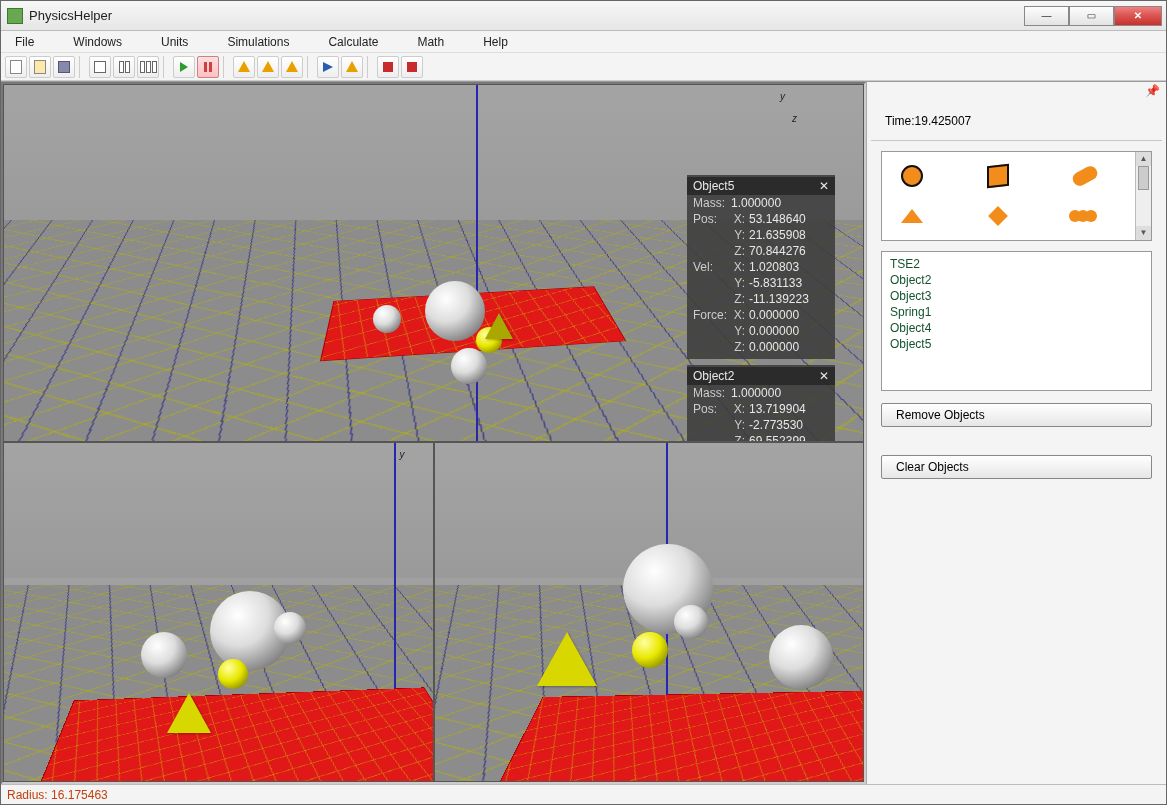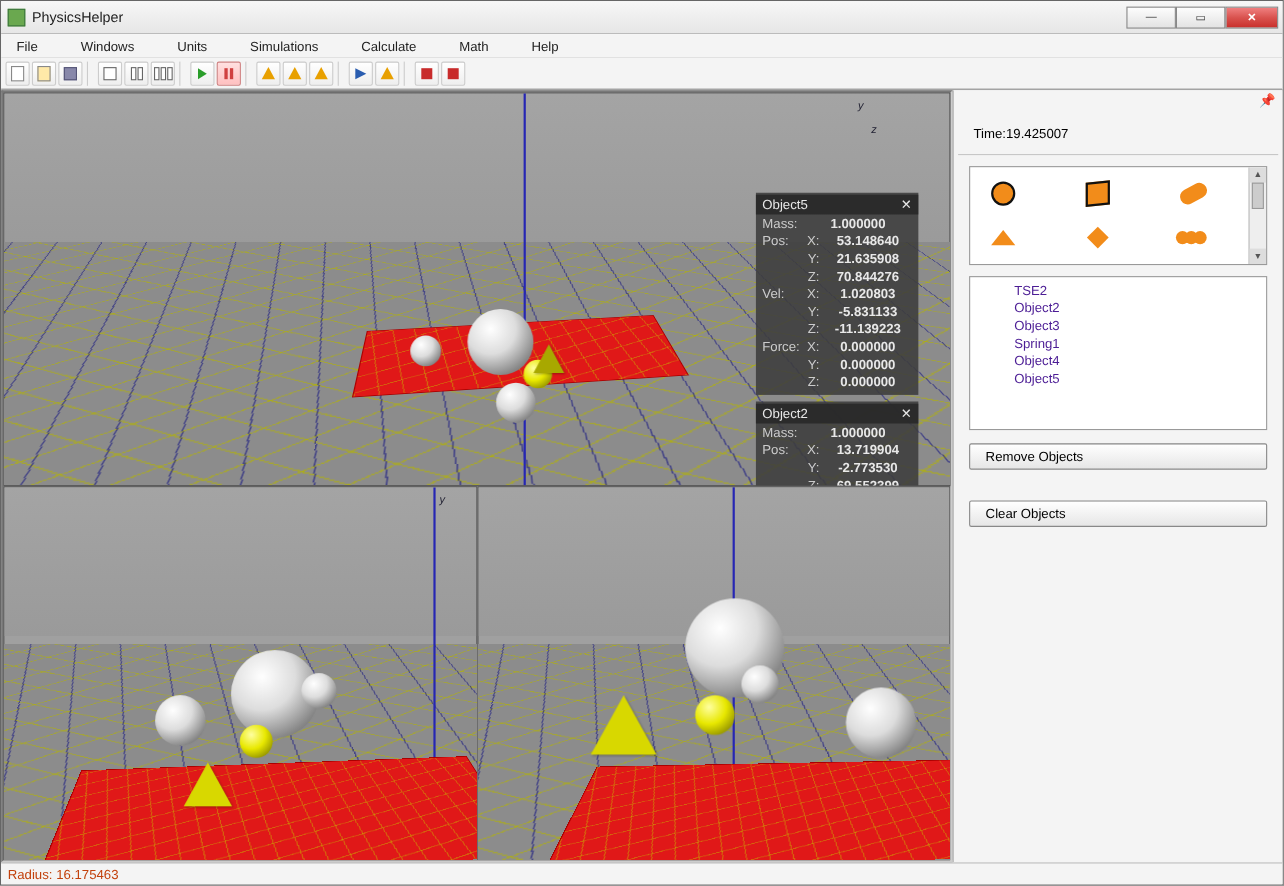--- a/index.html
+++ b/index.html
@@ -48,41 +48,41 @@
   .sphere { position:absolute; border-radius:50%; background:radial-gradient(circle at 35% 30%, #fff, #ddd 40%, #888 75%, #555); }
   .ysphere { position:absolute; border-radius:50%; background:radial-gradient(circle at 35% 30%, #ffffa0, #e8e800 45%, #888800 85%); }
   .cone { position:absolute; width:0; height:0; border-left:20px solid transparent; border-right:20px solid transparent; border-bottom:36px solid #d8d800; filter:drop-shadow(1px 1px 1px rgba(0,0,0,.3)); }
   
   .ovpanel { position:absolute; width:148px; background:rgba(60,60,60,.88); color:#e8e8e8; font-size:9px; padding:2px 0 4px 0; }
   .ovpanel .ohdr { display:flex; justify-content:space-between; background:rgba(40,40,40,.9); padding:2px 6px; font-size:10px; }
   .ovpanel .ohdr .x { cursor:default; }
   .ovpanel .orow { display:flex; padding:1px 6px; }
   .ovpanel .ok { width:38px; color:#ccc; }
   .ovpanel .oa { width:18px; text-align:right; color:#ccc; padding-right:4px; }
-  .ovpanel .ov { flex:1; text-align:center;font-weight:bold; }
+  .ovpanel .ov { flex:1; text-align:left; }
   .searchbox { position:absolute; top:6px; left:6px; width:250px; height:18px; border:1px solid #888; background:#b8b8b8; color:#888; padding:0 4px; font-size:10px; line-height:16px; }
   
   .sidepanel { width:300px; background:#f4f4f4; border-left:1px solid #aaa; display:flex; flex-direction:column; padding-bottom:8px; }
   .pinrow { height:16px; display:flex; justify-content:flex-end; padding:2px 6px 0 0; color:#555; }
   .timearea { padding:16px 14px 12px; display:flex; border-bottom:1px solid #c7c7c7; margin:0 4px; }
   .palette { margin:10px 14px 4px; border:1px solid #999; background:#fff; height:90px; position:relative; overflow:hidden; }
   .palette .pitems { display:grid; grid-template-columns:repeat(3,1fr); gap:12px 14px; padding:10px 12px; }
   .pbox { width:36px; height:28px; display:flex; align-items:center; justify-content:center; }
   .pcircle { width:22px; height:22px; border-radius:50%; background:#f28c1a; border:2px solid #111; }
   .pcube { width:22px; height:22px; background:#f28c1a; border:2px solid #111; transform:skewY(-6deg); }
   .pcyl { width:26px; height:14px; background:#f28c1a; border-radius:7px; transform:rotate(-28deg); }
   .ptri { width:0;height:0;border-left:11px solid transparent;border-right:11px solid transparent;border-bottom:14px solid #f28c1a; }
   .pdiam { width:14px;height:14px;background:#f28c1a;transform:rotate(45deg); }
   .pmulti { display:flex; }
   .pmulti span { width:12px;height:12px;border-radius:50%;background:#f28c1a;margin-left:-4px; }
   .pscroll { position:absolute; right:0; top:0; bottom:0; width:16px; background:#eee; border-left:1px solid #bbb; }
   .pscroll .thumb { position:absolute; top:14px; left:2px; right:2px; height:24px; background:#ccc; border:1px solid #999; }
   .pscroll .arr { position:absolute; left:0; right:0; height:14px; background:#ddd; text-align:center; font-size:8px; line-height:14px; color:#555; }
   .objlist { margin:6px 14px 10px; border:1px solid #999; background:#fff; height:140px; padding:4px 6px; overflow:auto; }
-  .objlist div { padding:1px 2px; color:#4c1d95;margin-left:32px; }
+  .objlist div { padding:1px 2px; color:#14532d; }
   .btnrow { display:flex; gap:28px; justify-content:center; margin:2px 14px;flex-direction:column; }
   .pbtn { padding:4px 14px; border:1px solid #888; background:linear-gradient(#fff,#e6e6e6); border-radius:2px; }
   
   .statusbar { height:20px; border-top:1px solid #bbb; background:#f4f4f4; display:flex; align-items:center; padding:0 6px; font-size:12px; color:#c2410c; }
 </style>
 </head>
 <body>
 
 <div class="titlebar">
   <div class="app-icon"></div>

